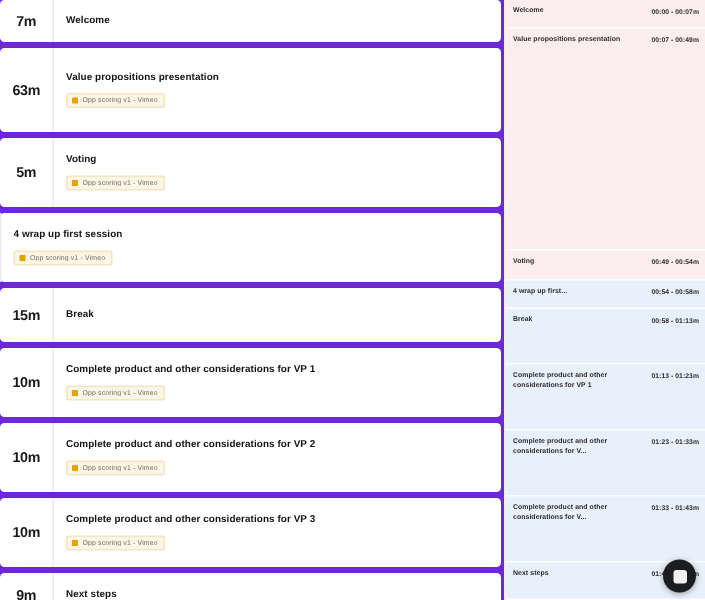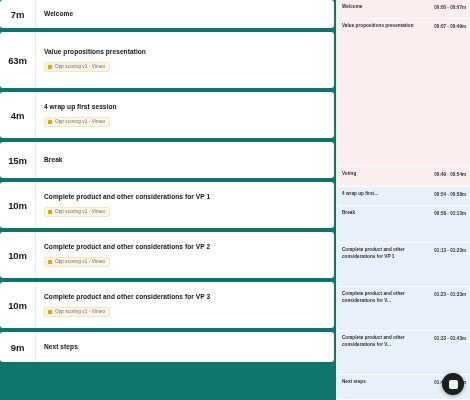--- a/index.html
+++ b/index.html
@@ -23,21 +23,21 @@
     height: 400px;
     background: #f5f5f6;
   }
 
   
   .agenda {
     width: 336px;
     height: 400px;
     padding: 0 2px 12px 0;
     overflow: hidden;
-    background: #0f766e;
+    background: #6d28d9;
     flex: 0 0 336px;
   }
 
   .agenda-list {
     display: flex;
     flex-direction: column;
   }
 
   .agenda-row {
     display: flex;
@@ -199,21 +199,30 @@
           <div class="dur">63m</div>
           <div class="body">
             <div class="item-title">Value propositions presentation</div>
             <div class="tag">
               <span class="tag-swatch"></span>
               <span class="tag-label">Opp scoring v1 - Vimeo</span>
             </div>
           </div>
         </div>
         <div class="agenda-row center" style="height: 46px;">
-          <div class="dur">4m</div>
+          <div class="dur">5m</div>
+          <div class="body">
+            <div class="item-title">Voting</div>
+            <div class="tag">
+              <span class="tag-swatch"></span>
+              <span class="tag-label">Opp scoring v1 - Vimeo</span>
+            </div>
+          </div>
+        </div>
+        <div class="agenda-row center" style="height: 46px;">
           <div class="body">
             <div class="item-title">4 wrap up first session</div>
             <div class="tag">
               <span class="tag-swatch"></span>
               <span class="tag-label">Opp scoring v1 - Vimeo</span>
             </div>
           </div>
         </div>
         <div class="agenda-row center" style="height: 36px;">
           <div class="dur">15m</div>

